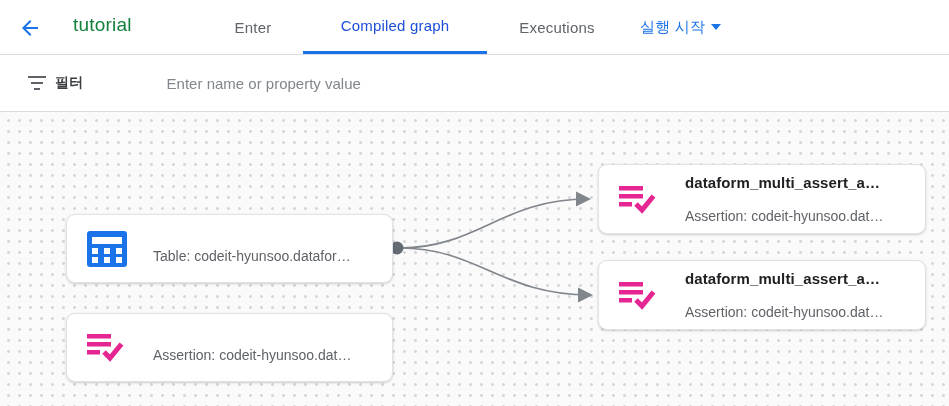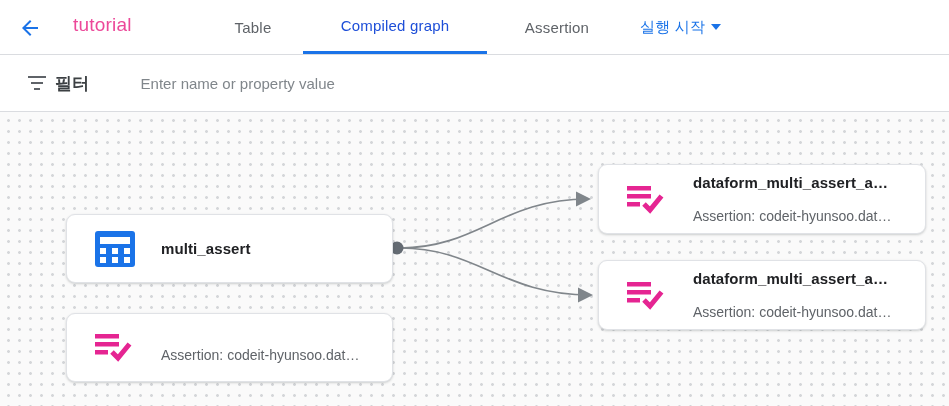--- a/index.html
+++ b/index.html
@@ -7,50 +7,50 @@
   body { font-family:"Liberation Sans", sans-serif; }
   .app { position:relative; width:949px; height:406px; overflow:hidden; background:#fff; }
 
   
   .header { position:absolute; top:0; left:0; width:949px; height:55px; background:#fff;
             border-bottom:1px solid #dadce0; }
   .back-btn { position:absolute; left:18px; top:15px; width:26px; height:26px; border:none;
               background:transparent; cursor:pointer; padding:0; }
   .back-btn svg { width:24px; height:24px; display:block; }
   .page-title { position:absolute; left:73px; top:14px; font-size:19px; font-weight:400;
-                color:#ec4899; letter-spacing:.2px; }
+                color:#15803d; letter-spacing:.2px; }
   .tab { position:absolute; top:0; height:54px; display:flex; align-items:center; justify-content:center;
          font-size:15px; font-weight:500; color:#5f6368; cursor:pointer; letter-spacing:.2px; }
   .tab.t-code { left:225px; width:56px; }
   .tab.t-graph { left:303px; width:184px; color:#1d4ed8; border-bottom:3px solid #1a73e8; }
   .tab.t-exec { left:509px; width:96px; }
   .run-btn { position:absolute; left:640px; top:0; height:54px; display:flex; align-items:center;
              gap:6px; border:none; background:transparent; color:#1a73e8; font-size:15px;
              font-weight:500; cursor:pointer; font-family:inherit; letter-spacing:.2px; }
   .caret { width:0; height:0; border-left:5px solid transparent; border-right:5px solid transparent;
            border-top:6px solid #1a73e8; display:inline-block; }
 
   
   .filter-bar { position:absolute; top:55px; left:0; width:949px; height:57px; background:#fff;
                 border-bottom:1px solid #dadce0; display:flex; align-items:center; padding-left:28px; }
   .filter-icon { width:18px; height:14px; margin-right:9px; flex:0 0 auto; }
-  .filter-label { font-size:17px; font-weight:700; color:#3c4043; margin-right:4px; letter-spacing:.3px; }
+  .filter-label { font-size:14px; font-weight:700; color:#3c4043; margin-right:36px; letter-spacing:.3px; }
   .filter-input { flex:1; border:none; outline:none; font-size:15px; color:#202124;
                   font-family:inherit; background:transparent;padding-left:47px; }
   .filter-input::placeholder { color:#80868b; }
 
   
   .canvas { position:absolute; top:112px; left:0; width:949px; height:294px; background-color:#fafafa;
             background-image:radial-gradient(circle, #d4d6d9 1.2px, transparent 1.6px);
             background-size:11px 11px; background-position:3px 3px; }
   .edges { position:absolute; top:0; left:0; width:949px; height:294px; pointer-events:none; }
 
   .node { position:absolute; width:327px; height:69px; background:#fff; border:1px solid #e0e2e6;
           border-radius:9px; box-shadow:0 1px 2px rgba(60,64,67,.14), 0 1px 3px rgba(60,64,67,.10);
-          display:flex; align-items:center; padding-left:28px; cursor:pointer; }
+          display:flex; align-items:center; padding-left:20px; cursor:pointer; }
   .node.n1 { left:66px;  top:102px; }
   .node.n2 { left:66px;  top:201px; }
   .node.n3 { left:598px; top:52px;  width:328px; height:70px; }
   .node.n4 { left:598px; top:148px; width:328px; height:70px; }
   .node-icon { width:42px; height:40px; display:flex; align-items:center; justify-content:flex-start;
                flex:0 0 auto; }
   .node-text { margin-left:24px; min-width:0; }
   .node-title { font-size:15px; font-weight:700; color:#202124; line-height:20px; white-space:nowrap;
                 overflow:hidden; letter-spacing:.1px; }
   .node-sub { font-size:14px; color:#5f6368; line-height:18px; margin-top:14px; white-space:nowrap;
@@ -61,23 +61,23 @@
 
 <div class="app">
 
   <div class="header">
     <button class="back-btn">
       <svg viewBox="0 0 24 24">
         <path fill="#1a73e8" d="M20 11H7.83l5.59-5.59L12 4l-8 8 8 8 1.41-1.41L7.83 13H20v-2z"></path>
       </svg>
     </button>
     <div class="page-title">tutorial</div>
-    <div class="tab t-code">Table</div>
+    <div class="tab t-code">Enter</div>
     <div class="tab t-graph">Compiled graph</div>
-    <div class="tab t-exec">Assertion</div>
+    <div class="tab t-exec">Executions</div>
     <button class="run-btn">
       <span>실행 시작</span>
       <span class="caret"></span>
     </button>
   </div>
 
   <div class="filter-bar">
     <svg class="filter-icon" viewBox="0 0 18 14">
       <rect x="0" y="0" width="18" height="2" fill="#5f6368"></rect>
       <rect x="3" y="6" width="12" height="2" fill="#5f6368"></rect>
@@ -107,21 +107,21 @@
           <rect x="5" y="6" width="30" height="7" fill="#fff"></rect>
           <rect x="5" y="17" width="6" height="6" fill="#fff"></rect>
           <rect x="17" y="17" width="6" height="6" fill="#fff"></rect>
           <rect x="29" y="17" width="6" height="6" fill="#fff"></rect>
           <rect x="5" y="26" width="6" height="6" fill="#fff"></rect>
           <rect x="17" y="26" width="6" height="6" fill="#fff"></rect>
           <rect x="29" y="26" width="6" height="6" fill="#fff"></rect>
         </svg>
       </span>
       <div class="node-text">
-        <div class="node-title">multi_assert</div>
+        <div class="node-sub">Table: codeit-hyunsoo.datafor…</div>
       </div>
     </div>
 
     <div class="node n2">
       <span class="node-icon">
         <svg width="37" height="31" viewBox="0 0 37 31">
           <rect x="0" y="2" width="24" height="4.5" fill="#e52592"></rect>
           <rect x="0" y="10" width="24" height="4.5" fill="#e52592"></rect>
           <rect x="0" y="18" width="13" height="4.5" fill="#e52592"></rect>
           <path d="M17 20 L23 26 L34.5 12" fill="none" stroke="#e52592" stroke-width="5"></path>

